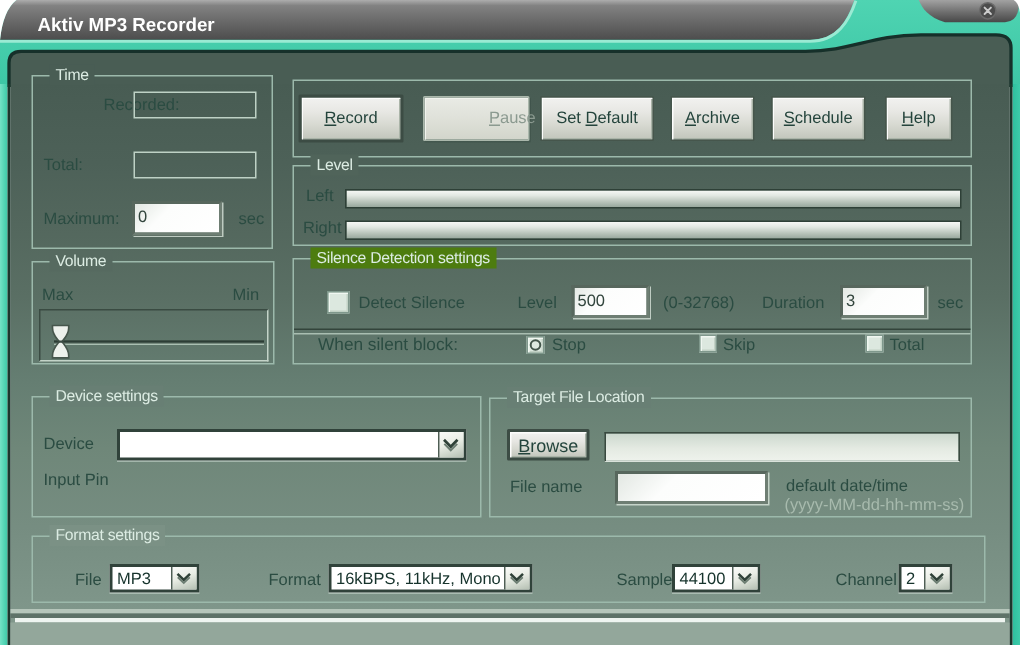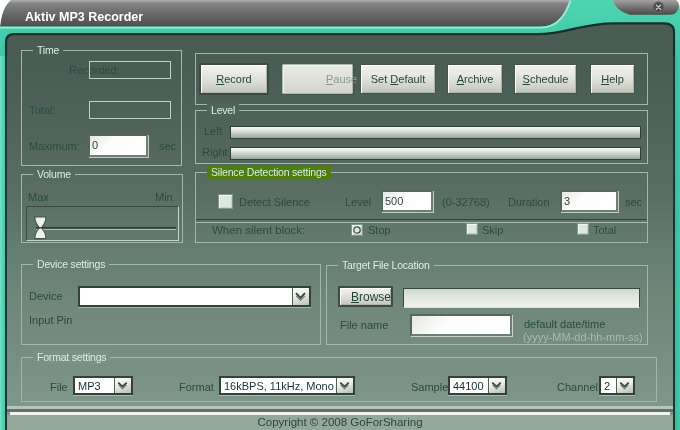--- a/index.html
+++ b/index.html
@@ -99,21 +99,20 @@
     <text x="25" y="20.5" font-family="Liberation Sans, sans-serif" font-size="12.5" font-weight="bold" fill="#ffffff">Aktiv MP3 Recorder</text>
   </svg>
 
   <div id="lstrip" class="abs"></div>
   <div id="rstrip" class="abs"></div>
   <div id="content" class="abs"></div>
   <div id="b1" class="abs"></div>
   <div id="b2" class="abs"></div>
   <div id="b3" class="abs"></div>
   <div id="b4" class="abs"></div>
-  <div id="copy" class="abs">Copyright © 2008 GoForSharing</div>
 
   <div class="grp" style="left:21px;top:50px;width:161px;height:116px;padding-left:20px;">
     <span class="glbl" style="background:#495d54;">Time</span>
   </div>
   <span class="lbl" style="left:29px;top:64px;margin-left:40px;">Recorded:</span>
   <div class="obox" style="left:89px;top:61px;width:82px;height:18px;"></div>
   <span class="lbl" style="left:29px;top:104px;">Total:</span>
   <div class="obox" style="left:89px;top:101px;width:82px;height:18px;"></div>
   <span class="lbl" style="left:29px;top:140px;">Maximum:</span>
   <div class="edit" style="left:88px;top:134px;width:60px;height:23px;">0</div>
@@ -180,21 +179,21 @@
           <path d="M3,4.2 L7.5,8.8 L12,4.2" fill="none" stroke="#2f4138" stroke-width="1.8"></path>
           <path d="M3.2,6.9 L7.5,11.2 L11.8,6.9" fill="none" stroke="#6c7d72" stroke-width="1.3"></path>
         </svg>
       </span>
   </div>
   <span class="lbl" style="left:29px;top:314px;">Input Pin</span>
 
   <div class="grp" style="left:326px;top:265px;width:322px;height:80px;">
     <span class="glbl" style="background:#687f74;">Target File Location</span>
   </div>
-  <div class="btn def" style="left:338px;top:286px;width:55px;height:21px;line-height:18px;font-size:12px;text-align:right;"><span><u>B</u>rowse</span></div>
+  <div class="btn def" style="left:338px;top:286px;width:55px;height:21px;line-height:18px;font-size:12px;"><span><u>B</u>rowse</span></div>
   <div class="abs" style="left:403px;top:288px;width:237px;height:20px;box-sizing:border-box;border:1px solid #39493f;border-bottom-color:#d9e2da;background:linear-gradient(180deg,#ccd8ce 0%,#e4eae2 55%,#eef2ec 100%);"></div>
   <span class="lbl" style="left:340px;top:319px;">File name</span>
   <div class="edit" style="left:410px;top:314px;width:102px;height:22px;"></div>
   <span class="lbl" style="left:524px;top:318px;">default date/time</span>
   <span class="lbl" style="left:523px;top:331px;color:#a7baad;">(yyyy-MM-dd-hh-mm-ss)</span>
 
   <div class="grp" style="left:21px;top:357px;width:636px;height:45px;">
     <span class="glbl" style="background:#7b9185;">Format settings</span>
   </div>
   <span class="lbl" style="left:50px;top:381px;">File</span>

